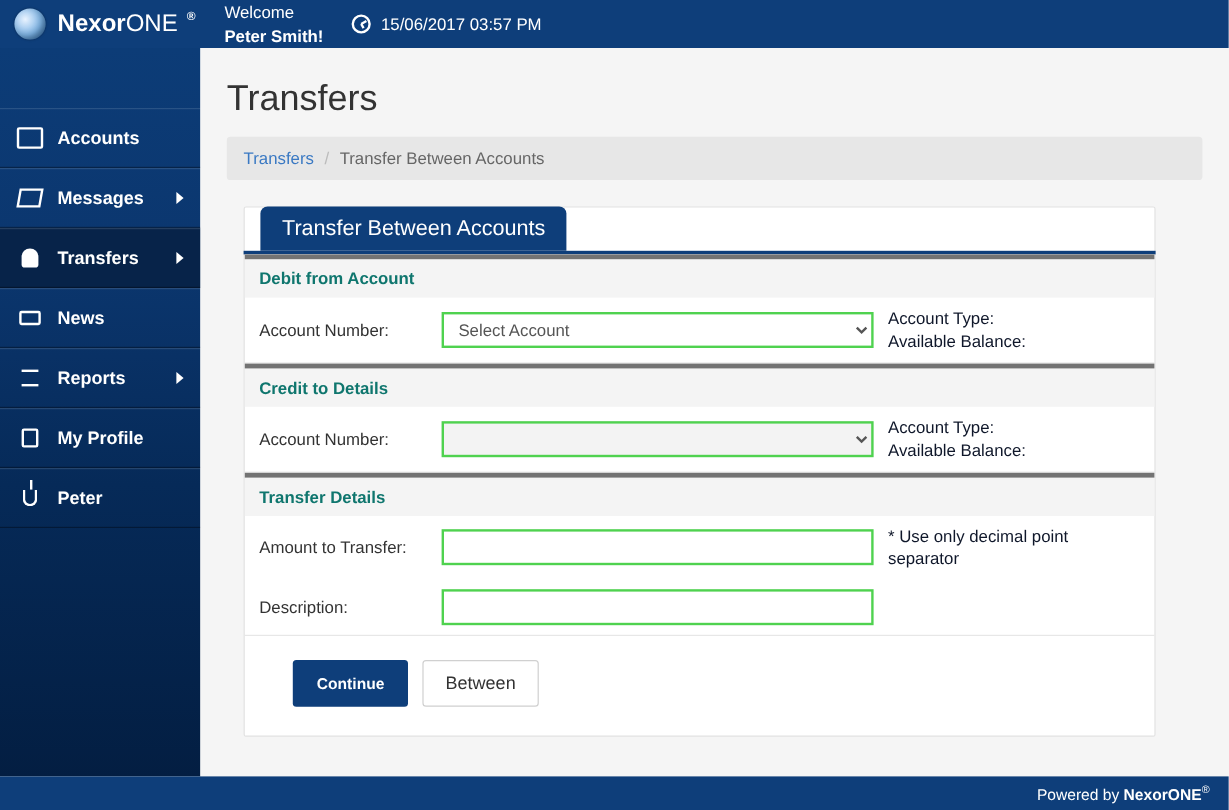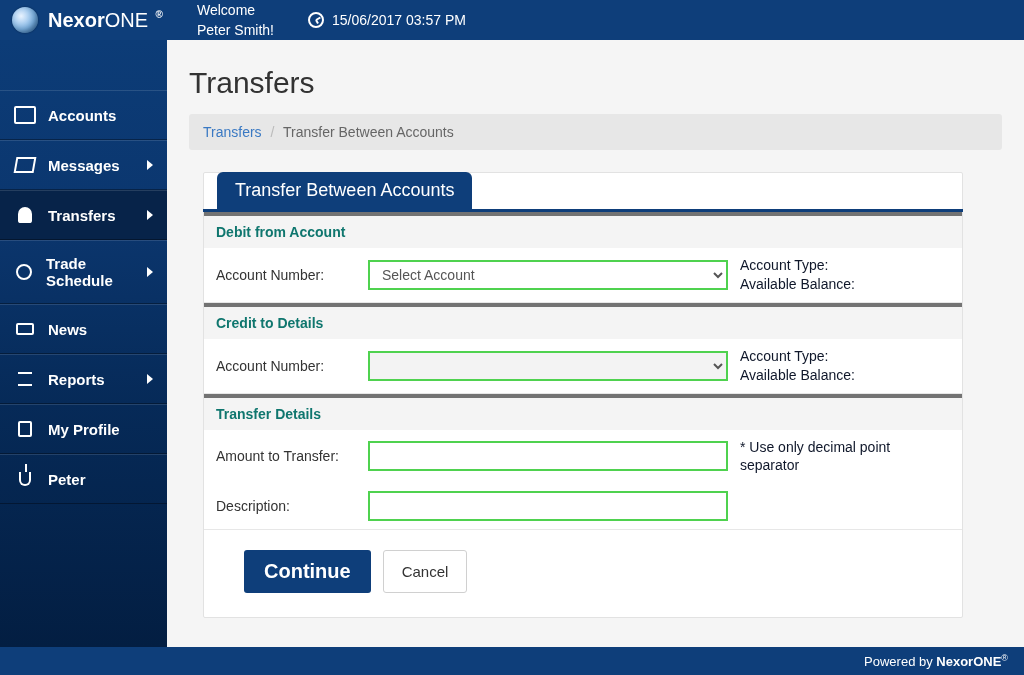--- a/index.html
+++ b/index.html
@@ -15,42 +15,42 @@
     position: relative;
   }
 
   
   .topbar {
     height: 40px;
     background: #0e3e7a;
     color: #fff;
     display: flex;
     align-items: center;
-    gap: 34px;
+    gap: 24px;
     padding: 0 12px;
   }
   .logo {
     display: flex;
     align-items: center;
     gap: 4px;
     font-size: 20px;
     font-weight: 600;
   }
   .logo-mark {
     display: inline-block;
     width: 26px;
     height: 26px;
     border-radius: 50%;
     background: radial-gradient(circle at 35% 35%, #e9f3ff 0%, #7fb5e6 55%, #2f6aa5 90%);
     box-shadow: inset -3px -3px 6px rgba(0,0,0,.25), 0 0 2px rgba(0,0,0,.4);
     margin-right: 6px;
   }
   .logo sup { font-size: 10px; vertical-align: top; margin-left: 2px; }
   .welcome { font-size: 14px; display:flex; gap:4px;flex-direction:column; }
-  .welcome b { font-weight: 400; }
+  .welcome b { font-weight: 700; }
   .clock { display: flex; align-items: center; gap: 8px; font-size: 14px; text-align: center; }
   .clock-icon {
     display: inline-block; width: 16px; height:16px; border:2px solid #fff; border-radius:50%;
     position:relative;
   }
   .clock-icon::before, .clock-icon::after{
     content:""; position:absolute; background:#fff; left:50%; top:50%; transform-origin:left center;
   }
   .clock-icon::before{ width:5px; height:2px; transform: translate(0,-50%) rotate(-30deg);}
   .clock-icon::after{ width:4px; height:2px; transform: translate(0,-50%) rotate(60deg);}
@@ -184,21 +184,21 @@
     border-radius:0;
     appearance:auto;
   }
   select.hl.grey { background:#f3f3f3; }
 
   .actions {
     padding: 20px 0 24px 40px;
     display:flex; gap:12px;
   }
   .btn-primary {
-    background:#0e3e7a; color:#fff; border:none; padding:10px 20px; font-size:20px;
+    background:#0e3e7a; color:#fff; border:none; padding:10px 20px; font-size:13px;
     border-radius:3px; font-weight:600; cursor:pointer;
   }
   .btn-default {
     background:#fff; color:#333; border:1px solid #d0d0d0; padding:10px 18px; font-size:15px;
     border-radius:3px; cursor:pointer;
   }
 
   
   .footer {
     position:absolute;
@@ -254,29 +254,20 @@
     <div class="side-item active">
       <span class="side-left">
         <span class="icon-ph ic-transfers"></span>
         <span>Transfers</span>
       </span>
       <span class="caret"></span>
     </div>
     <div class="side-item">
       <span class="side-left">
         <span class="icon-ph">
-            <span class="ic-trade"></span>
-          </span>
-        <span>Trade Schedule</span>
-      </span>
-      <span class="caret"></span>
-    </div>
-    <div class="side-item">
-      <span class="side-left">
-        <span class="icon-ph">
             <span class="ic-news"></span>
           </span>
         <span>News</span>
       </span>
     </div>
     <div class="side-item">
       <span class="side-left">
         <span class="icon-ph">
             <span class="ic-reports"></span>
           </span>
@@ -361,21 +352,21 @@
           <div class="form-label">Description:</div>
           <div class="form-control-wrap">
             <input type="text" class="hl" style="">
           </div>
           <div class="form-meta"></div>
         </div>
       </div>
 
       <div class="actions">
         <button class="btn-primary">Continue</button>
-        <button class="btn-default">Cancel</button>
+        <button class="btn-default">Between</button>
       </div>
     </div>
   </main>
 </div>
 
 <div class="footer">
   <span>
     <span>Powered by </span><b>NexorONE</b><sup>®</sup>
   </span>
 </div>

